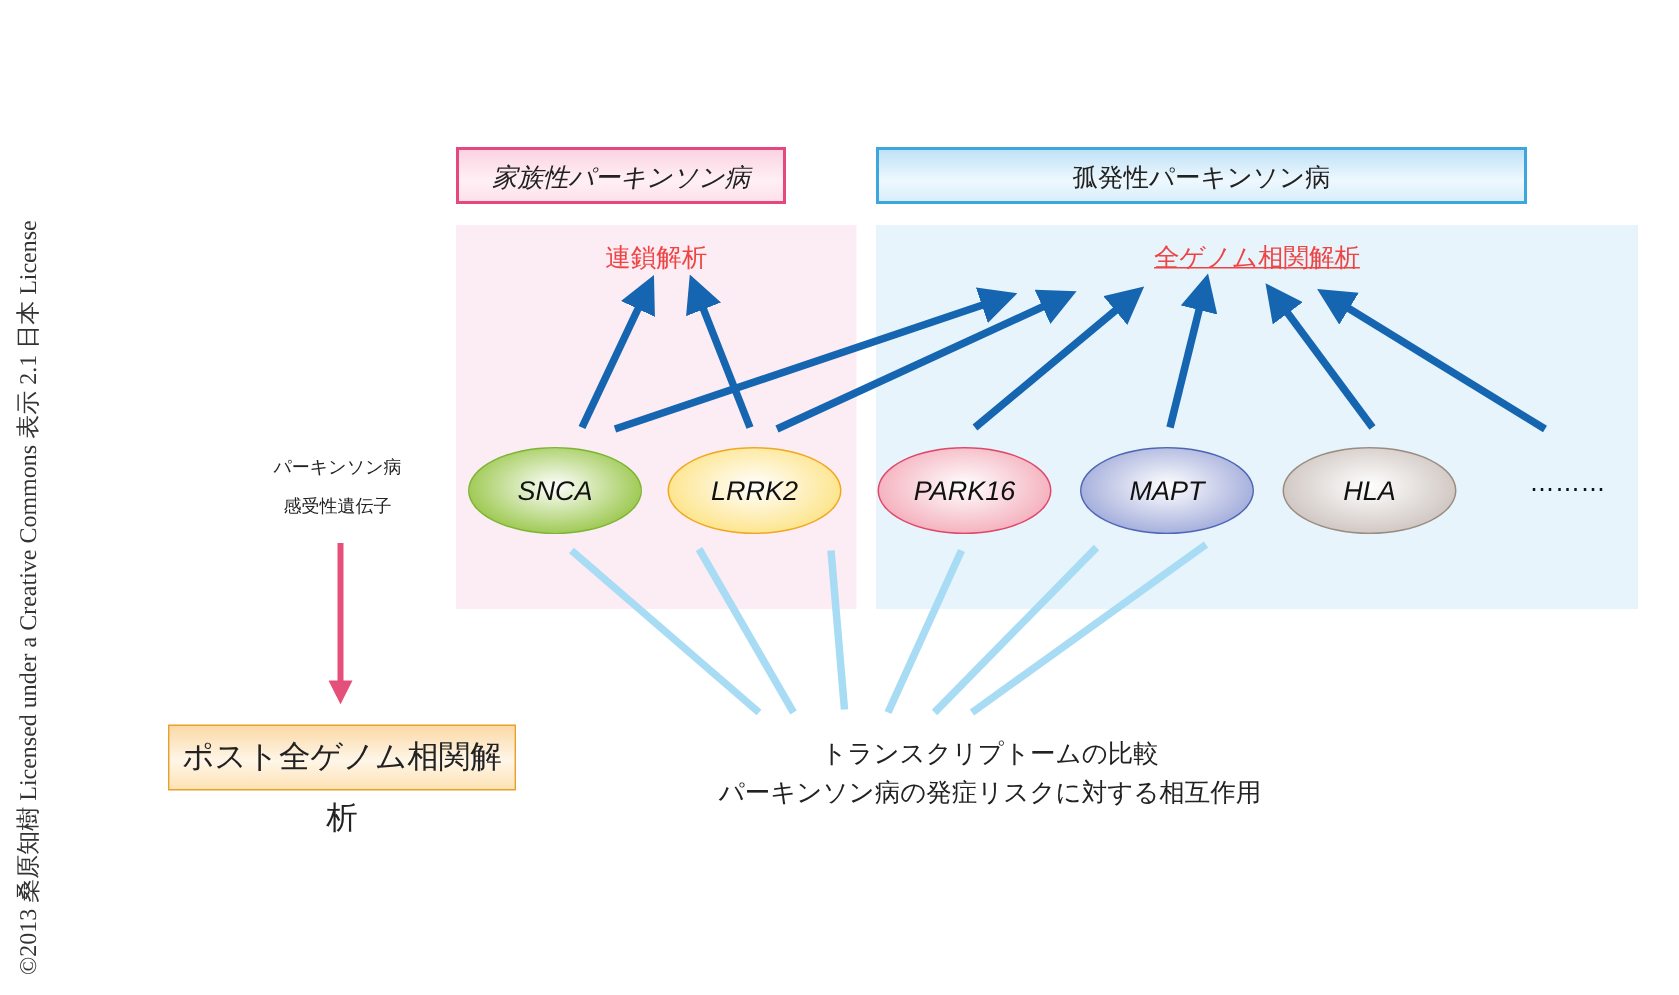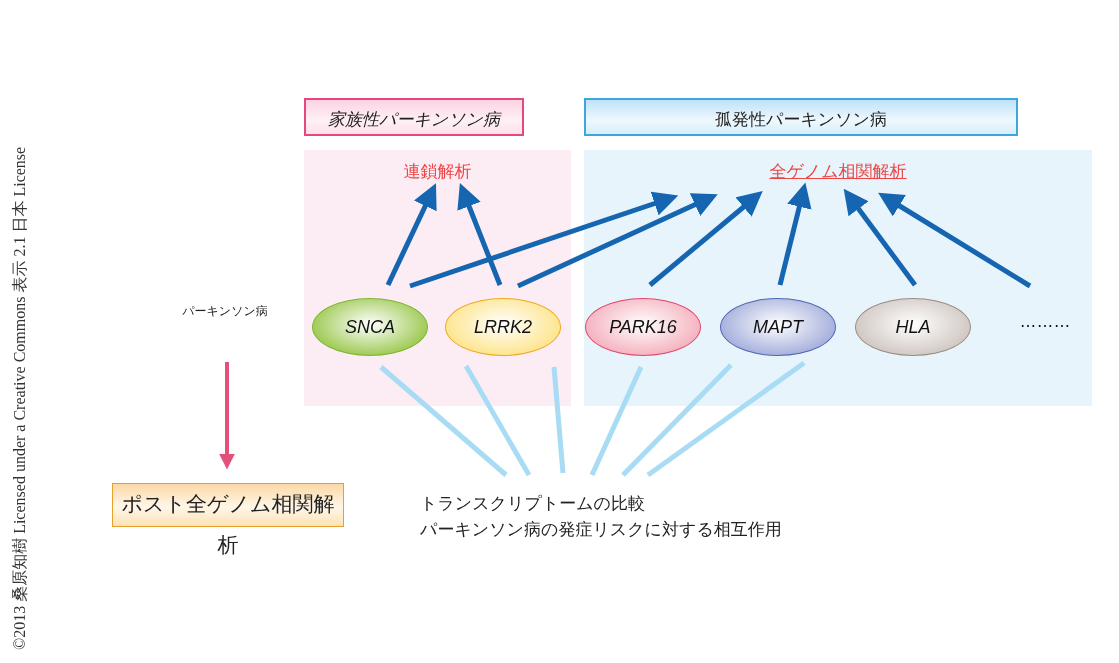--- a/index.html
+++ b/index.html
@@ -23,21 +23,21 @@
   .method-gwas { left: 584px; width: 508px; text-decoration: underline; }
   .susc-label { position: absolute; left: 150px; top: 298px; width: 150px; text-align: center;
                 font-size: 12px; line-height: 26px; color: #222; }
   .gene { position: absolute; top: 298px; width: 116px; height: 58px; border-radius: 50%;
           box-sizing: border-box; display: flex; align-items: center; justify-content: center;
           font-family: "Liberation Sans", sans-serif; font-style: italic; font-size: 18px; color: #111; }
   .ellipsis { position: absolute; left: 1020px; top: 312px; font-size: 16px; letter-spacing: 1px; color: #111; }
   .post-box { position: absolute; left: 112px; top: 483px; width: 232px; height: 44px; box-sizing: border-box;
               border: 1.5px solid #e8a02a; background: linear-gradient(#fbd9a6, #fff6e8 55%, #fde2b5);
               text-align: center; line-height: 41px; font-size: 21px; color: #222; }
-  .bottom-text { position: absolute; left: 420px; top: 490px; width: 480px; 
+  .bottom-text { position: absolute; left: 420px; top: 490px; width: 480px; text-align: center;
                  font-size: 17px; line-height: 26px; color: #222; }
   svg.lines { position: absolute; left: 0; top: 0; }
 </style>
 </head>
 <body>
 
 <div class="credit">©2013 桑原知樹 Licensed under a Creative Commons 表示 2.1 日本 License</div>
 
 <div class="region region-familial"></div>
 <div class="region region-sporadic"></div>
@@ -73,20 +73,21 @@
       <line x1="528" y1="367" x2="537" y2="473"></line>
       <line x1="615" y1="367" x2="566" y2="475"></line>
       <line x1="705" y1="365" x2="597" y2="475"></line>
       <line x1="778" y1="363" x2="622" y2="475"></line>
     </g>
   <line x1="227" y1="362" x2="227" y2="460" stroke="#e5507a" stroke-width="4" marker-end="url(#ah-pink)"></line>
 </svg>
 
 <div class="susc-label">
   <div>パーキンソン病</div>
+  <div>感受性遺伝子</div>
 </div>
 
 <div class="gene" style="left: 312px; background: radial-gradient(at 50% 45%, rgb(255, 255, 255) 0%, rgb(156, 200, 79) 75%); border: 1.5px solid rgb(125, 181, 52);">SNCA</div>
 <div class="gene" style="left: 445px; background: radial-gradient(at 50% 45%, rgb(255, 255, 255) 0%, rgb(253, 228, 138) 75%); border: 1.5px solid rgb(240, 168, 32);">LRRK2</div>
 <div class="gene" style="left: 585px; background: radial-gradient(at 50% 45%, rgb(255, 255, 255) 0%, rgb(244, 176, 189) 75%); border: 1.5px solid rgb(224, 72, 106); text-align: right;">PARK16</div>
 <div class="gene" style="left: 720px; background: radial-gradient(at 50% 45%, rgb(255, 255, 255) 0%, rgb(163, 173, 219) 75%); border: 1.5px solid rgb(80, 102, 181);">MAPT</div>
 <div class="gene" style="left: 855px; background: radial-gradient(at 50% 45%, rgb(255, 255, 255) 0%, rgb(207, 198, 193) 75%); border: 1.5px solid rgb(155, 140, 130);">HLA</div>
 <div class="ellipsis">………</div>
 
 <div class="post-box">ポスト全ゲノム相関解析</div>

